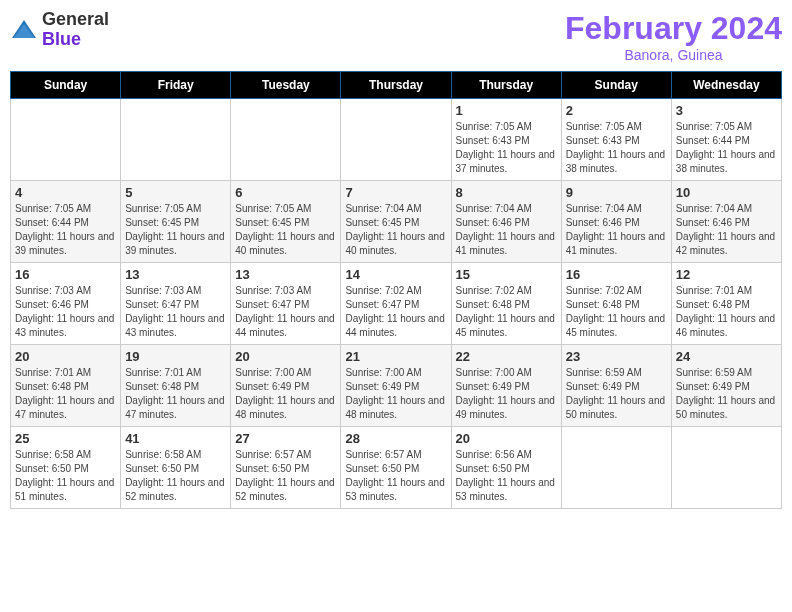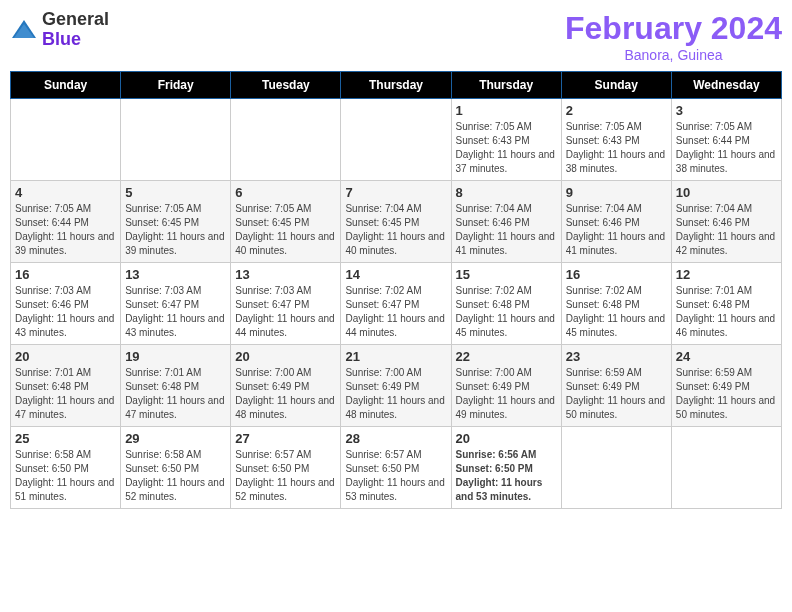--- a/index.html
+++ b/index.html
@@ -278,40 +278,40 @@
         </td>
       </tr>
       <tr>
         <td>
           <span class="day-number">25</span>
           <div class="day-info" style="white-space: pre-line;">Sunrise: 6:58 AM
 Sunset: 6:50 PM
 Daylight: 11 hours and 51 minutes.</div>
         </td>
         <td>
-          <span class="day-number">29</span>
+          <span class="day-number">41</span>
           <div class="day-info" style="white-space: pre-line;">Sunrise: 6:58 AM
 Sunset: 6:50 PM
 Daylight: 11 hours and 52 minutes.</div>
         </td>
         <td>
           <span class="day-number">27</span>
           <div class="day-info" style="white-space: pre-line;">Sunrise: 6:57 AM
 Sunset: 6:50 PM
 Daylight: 11 hours and 52 minutes.</div>
         </td>
         <td>
           <span class="day-number">28</span>
           <div class="day-info" style="white-space: pre-line;">Sunrise: 6:57 AM
 Sunset: 6:50 PM
 Daylight: 11 hours and 53 minutes.</div>
         </td>
         <td>
           <span class="day-number">20</span>
-          <div class="day-info" style="white-space: pre-line; font-weight: bold;">Sunrise: 6:56 AM
+          <div class="day-info" style="white-space: pre-line;">Sunrise: 6:56 AM
 Sunset: 6:50 PM
 Daylight: 11 hours and 53 minutes.</div>
         </td>
         <td class="empty-cell"></td>
         <td class="empty-cell"></td>
       </tr>
     </tbody>
 </table>
 
 </body></html>

